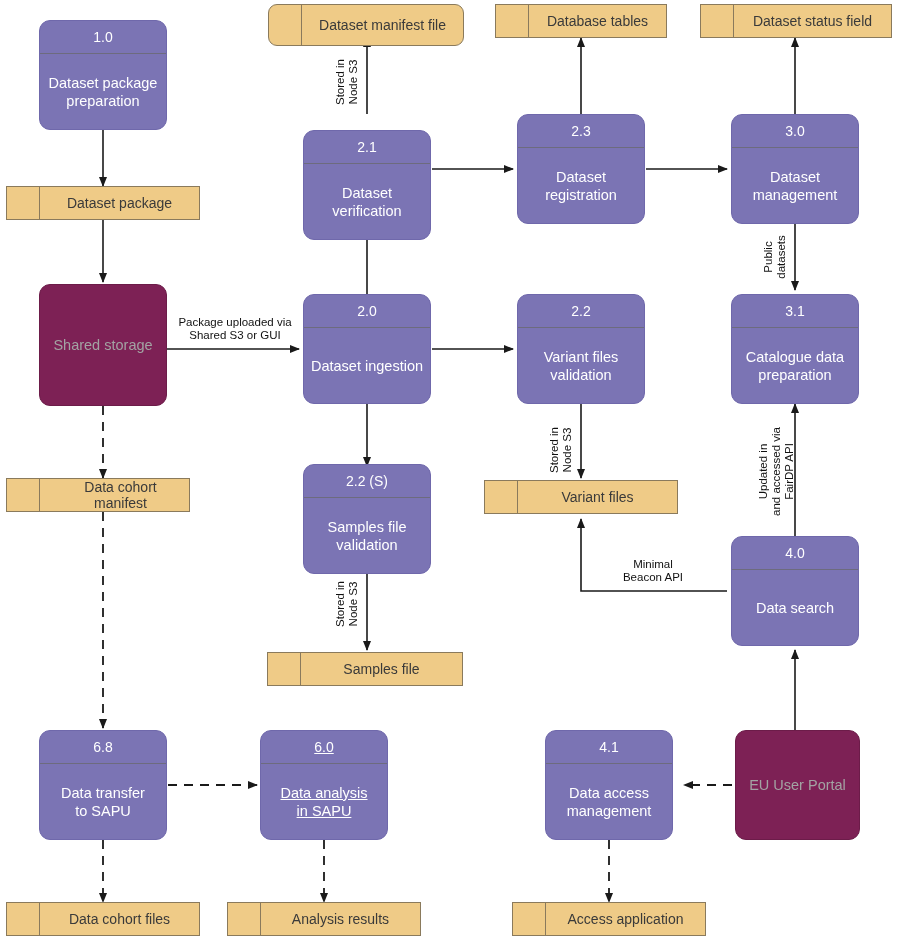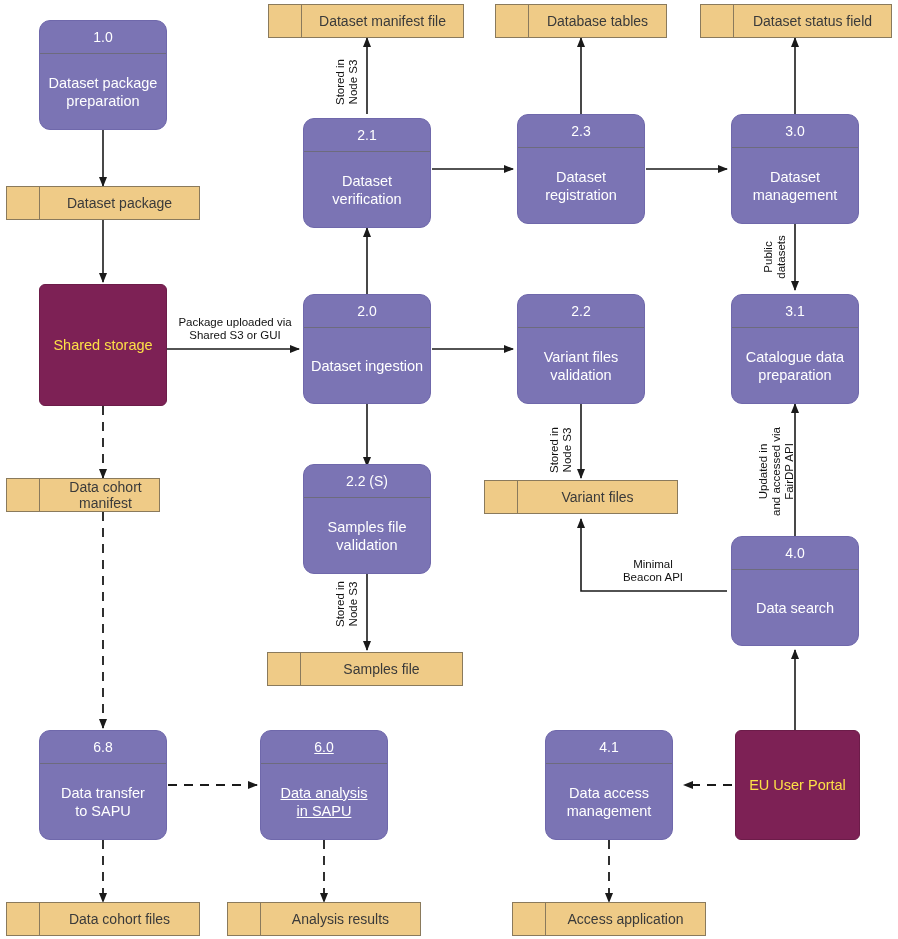--- a/index.html
+++ b/index.html
@@ -53,24 +53,24 @@
     text-align: center;
     font-size: 14.5px;
     line-height: 18px;
     padding: 0 5px;
     box-sizing: border-box;
   }
   
   .entity {
     position: absolute;
     box-sizing: border-box;
-    border-radius: 6px;
+    border-radius: 11px;
     border: 1px solid #6c1c49;
     background: #7d2155;
-    color: #fde047;
+    color: #a3a3a3;
     display: flex;
     align-items: center;
     justify-content: center;
     text-align: center;
     font-size: 14.5px;
     line-height: 18px;
   }
   
   .store {
     position: absolute;
@@ -166,21 +166,21 @@
 
     <line x1="168" y1="785" x2="257" y2="785" stroke="#1a1a1a" stroke-width="1.8" stroke-dasharray="9,7" marker-end="url(#ah)"></line>
 
     <line x1="103" y1="840" x2="103" y2="902" stroke="#1a1a1a" stroke-width="1.8" stroke-dasharray="9,7" marker-end="url(#ah)"></line>
 
     <line x1="324" y1="840" x2="324" y2="902" stroke="#1a1a1a" stroke-width="1.8" stroke-dasharray="9,7" marker-end="url(#ah)"></line>
 
     <line x1="609" y1="840" x2="609" y2="902" stroke="#1a1a1a" stroke-width="1.8" stroke-dasharray="9,7" marker-end="url(#ah)"></line>
   </svg>
 
-  <div class="store" style="left:268px; top:4px; width:196px; height:34px;">
+  <div class="store" style="left:268px; top:4px; width:196px; height:42px;border-radius:9px;">
     <div class="store-stub"></div>
     <div class="store-label">Dataset manifest file</div>
   </div>
 
   <div class="store" style="left:495px; top:4px; width:172px; height:34px;">
     <div class="store-stub"></div>
     <div class="store-label">Database tables</div>
   </div>
 
   <div class="store" style="left:700px; top:4px; width:192px; height:34px;">
@@ -196,26 +196,26 @@
 
   <div class="store" style="left:6px; top:186px; width:194px; height:34px;">
     <div class="store-stub"></div>
     <div class="store-label">Dataset package</div>
   </div>
 
   <div class="entity" style="left:39px; top:284px; width:128px; height:122px;">
     <span style="white-space: pre-line;">Shared storage</span>
   </div>
 
-  <div class="store" style="left:6px; top:478px; width:154px; height:34px;gap:12px;">
+  <div class="store" style="left:6px; top:478px; width:184px; height:34px;gap:12px;">
     <div class="store-stub"></div>
     <div class="store-label">Data cohort manifest</div>
   </div>
 
-  <div class="proc" style="left:303px; top:118px; width:128px; height:110px;">
+  <div class="proc" style="left:303px; top:130px; width:128px; height:110px;">
     <div class="proc-id">2.1</div>
     <div class="proc-label" style="white-space: pre-line;">Dataset
 verification</div>
   </div>
 
   <div class="proc" style="left:517px; top:114px; width:128px; height:110px;">
     <div class="proc-id">2.3</div>
     <div class="proc-label" style="white-space: pre-line;">Dataset
 registration</div>
   </div>

